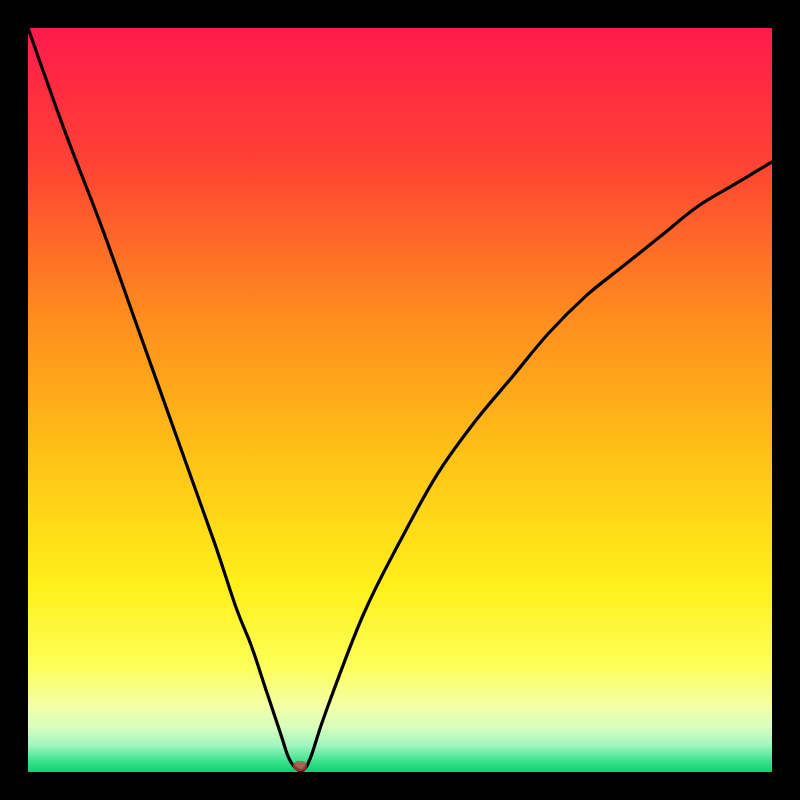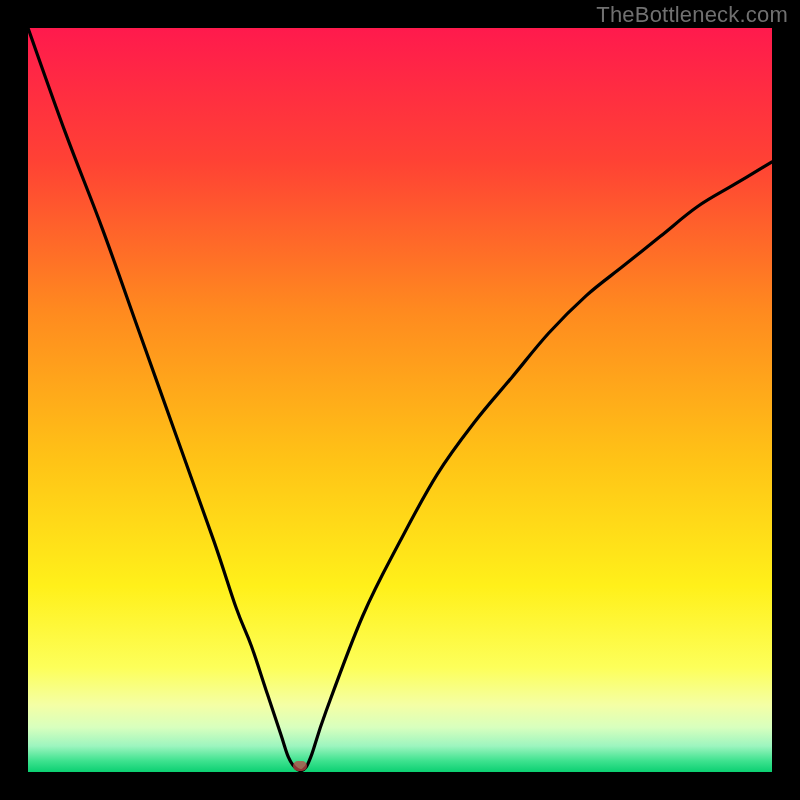--- a/index.html
+++ b/index.html
@@ -60,21 +60,20 @@
     border-radius: 6px;
     transform: translate(-50%, -50%);
     z-index: 3;
   }
 </style>
 </head>
 <body>
 
 <div class="frame">
 
-  <div class="watermark">TheBottleneck.com</div>
 
   <div class="plot-area">
 
     <svg class="gradient-bg" viewBox="0 0 744 744" preserveAspectRatio="none">
       <defs>
         <linearGradient id="heat" x1="0" y1="0" x2="0" y2="1">
 
         <stop offset="0%" stop-color="#ff1a4d"></stop>
             <stop offset="18%" stop-color="#ff4234"></stop>
             <stop offset="38%" stop-color="#ff8a1f"></stop>

